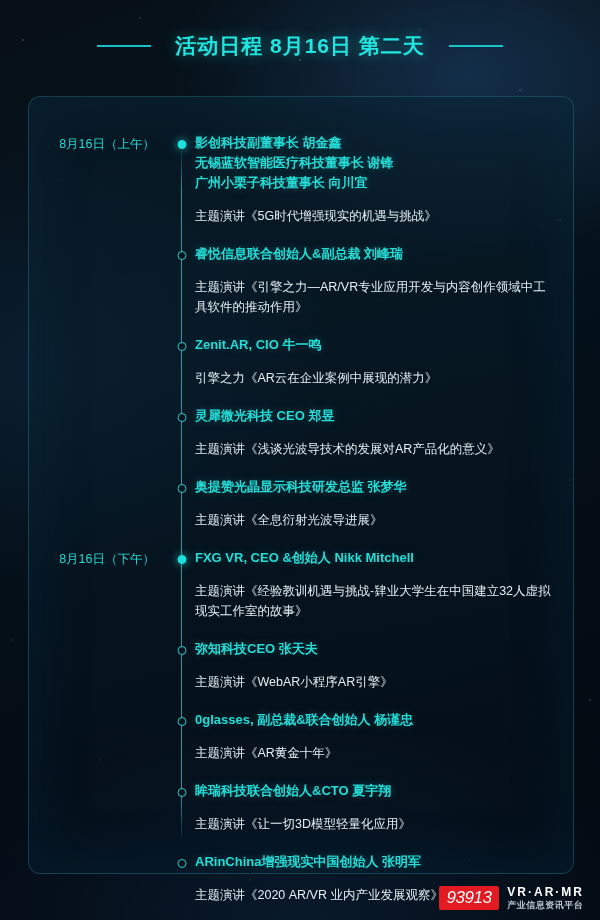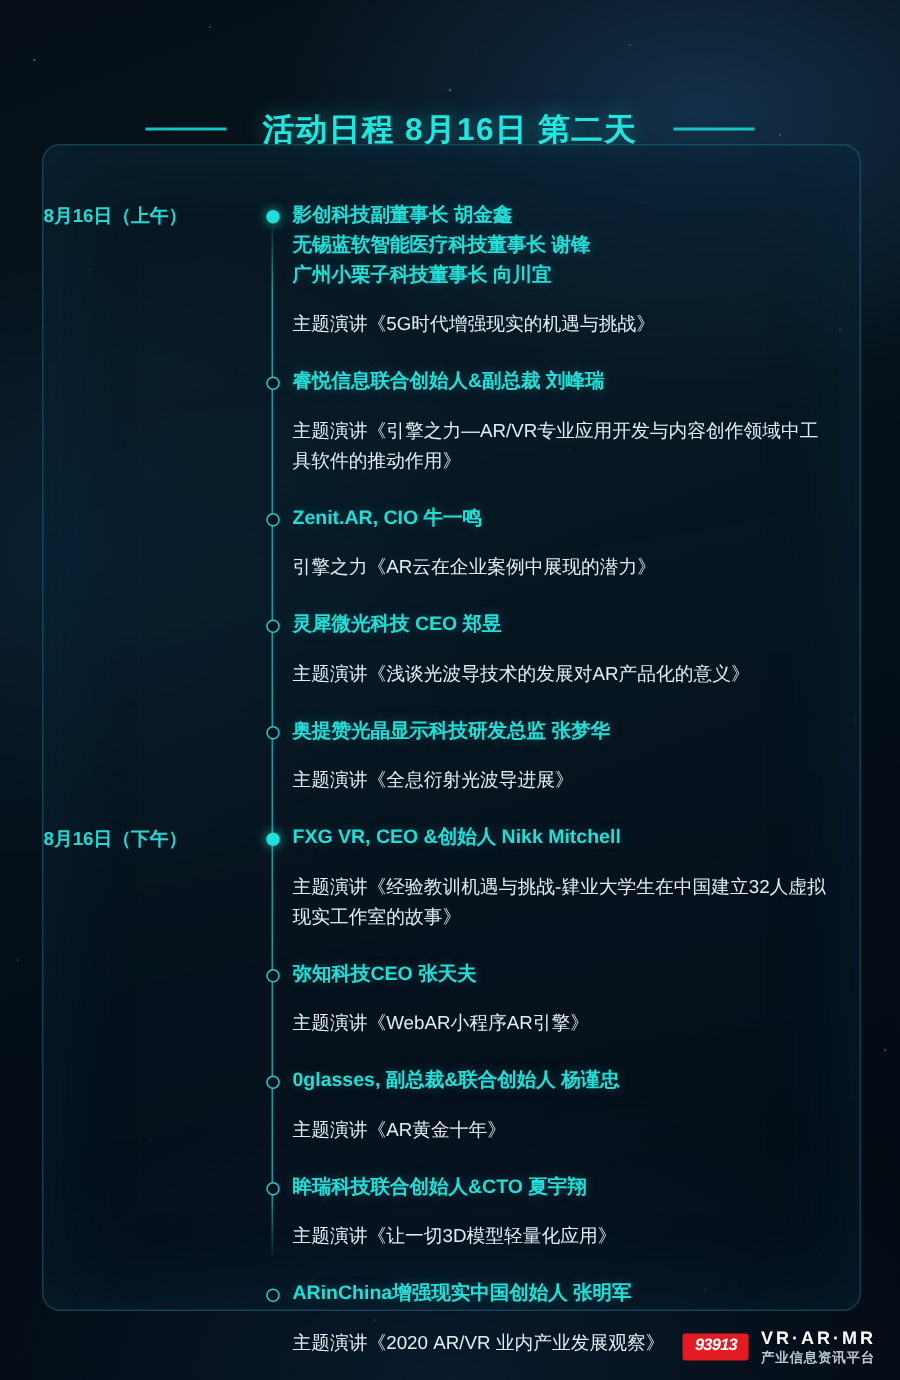--- a/index.html
+++ b/index.html
@@ -47,21 +47,20 @@
     pointer-events: none;
   }
   
   .header {
     position: relative;
     height: 92px;
     display: flex;
     align-items: center;
     justify-content: center;
     gap: 24px;
-    margin-top: 40px;
   }
   .rule {
     width: 54px;
     height: 0;
     border-top: 2px solid #19d4d8;
     opacity: 0.9;
   }
   .rule.left { box-shadow: 0 4px 0 -1px rgba(25,212,216,0); }
   .header-title {
     color: #21e6e0;
@@ -99,26 +98,26 @@
   }
   .row {
     position: relative;
     display: flex;
     padding: 0 0 0 0;
     margin-bottom: 18px;
     min-height: 30px;
   }
   .row .time {
     width: 140px;
-    text-align: left;
+    text-align: right;
     padding-right: 14px;
     box-sizing: border-box;
     color: #24d9d4;
     font-size: 12.5px;
-    font-weight: bold;
+    font-weight: normal;
     line-height: 20px;
     padding-top: 1px;
     white-space: nowrap;
   }
   .row .time.blank { visibility: hidden; }
   .dotwrap {
     position: relative;
     width: 26px;
     flex: none;
   }
@@ -161,22 +160,22 @@
     position: absolute;
     right: 16px;
     bottom: 10px;
     display: flex;
     align-items: center;
     gap: 8px;
   }
   .logo-badge {
     background: #e21b22;
     color: #ffffff;
-    font-size: 11px;
-    font-weight: bold;
+    font-size: 17px;
+    font-weight: normal;
     font-style: italic;
     padding: 3px 8px 4px;
     border-radius: 2px;
     letter-spacing: -0.5px;
     line-height: 1;
   }
   .logo-text {
     display: flex;
     flex-direction: column;
     line-height: 1.15;

